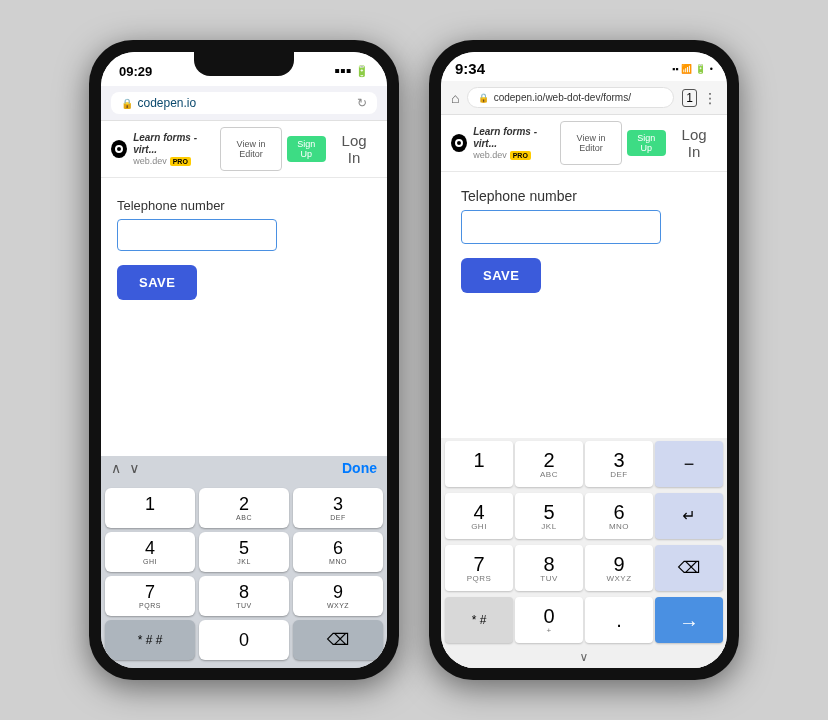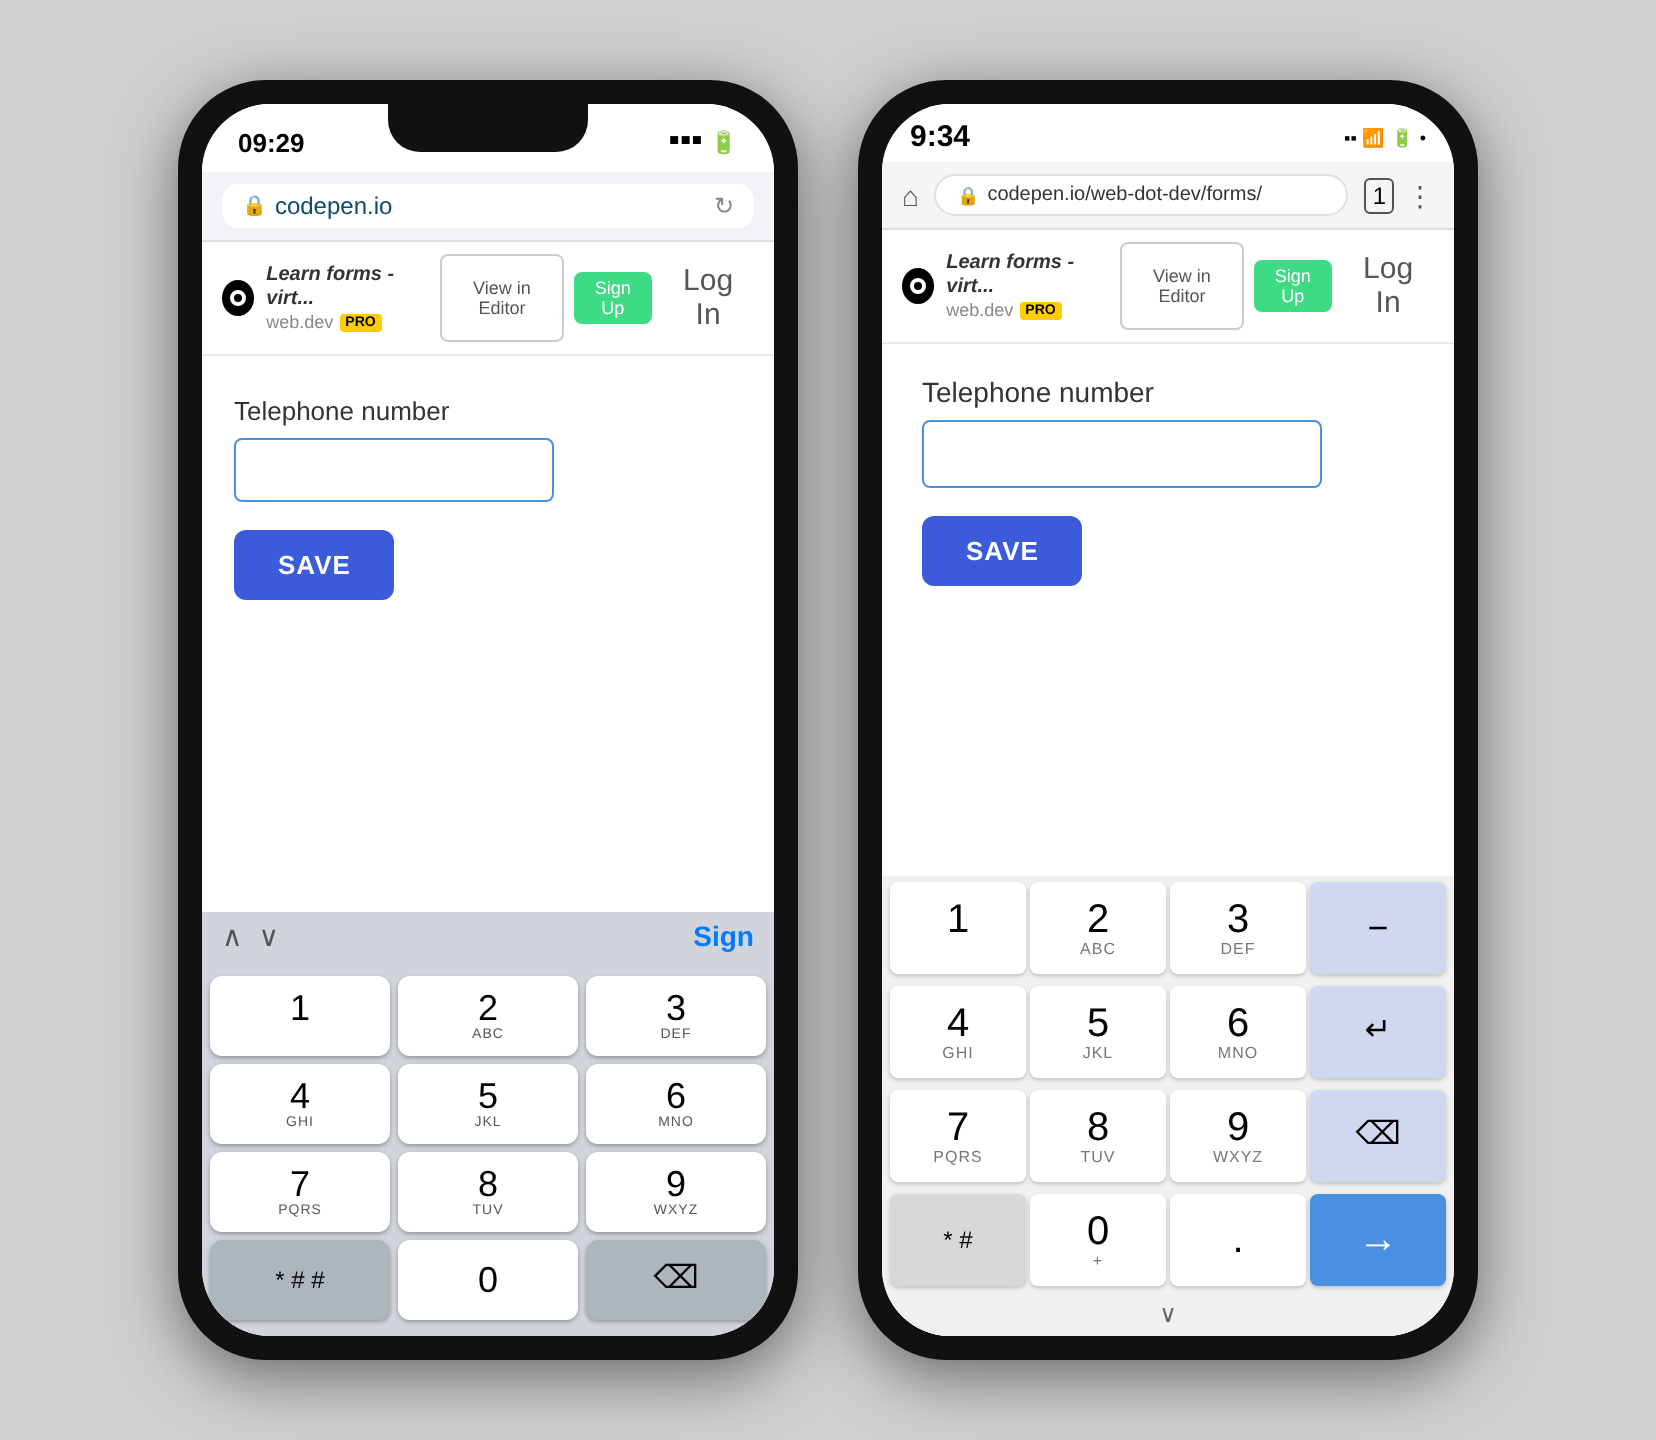--- a/index.html
+++ b/index.html
@@ -497,21 +497,21 @@
       <label class="form-label">Telephone number</label>
       <input class="form-input" type="tel" style="">
       <button class="btn-save">SAVE</button>
     </div>
 
     <div class="keyboard-toolbar">
       <div class="kb-nav-arrows">
         <span class="kb-arrow">∧</span>
         <span class="kb-arrow">∨</span>
       </div>
-      <span class="kb-done">Sign</span>
+      <span class="kb-done">Done</span>
     </div>
 
     <div class="keyboard-ios">
       <div class="kb-row">
         <div class="kb-key">
           <span class="kb-key-main">1</span>
           <span class="kb-key-sub">&nbsp;</span>
         </div>
         <div class="kb-key">
           <span class="kb-key-main">2</span>

